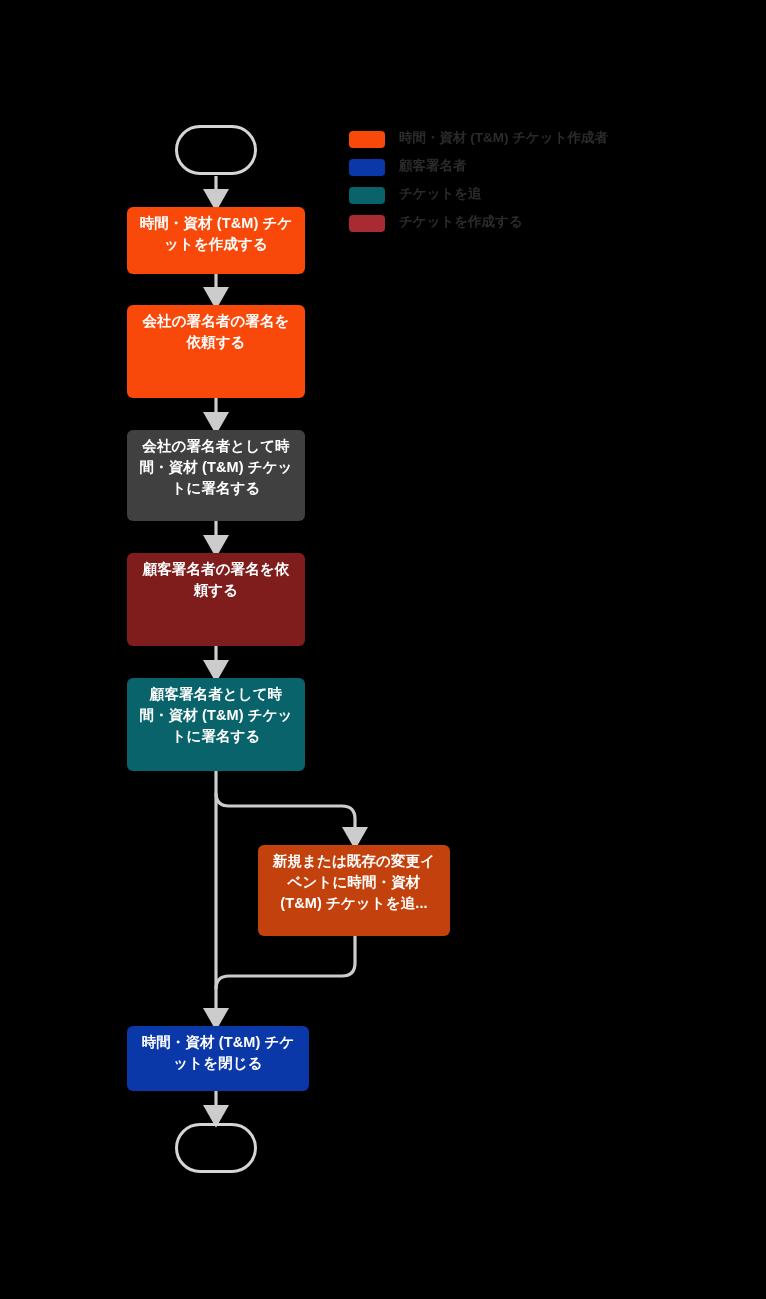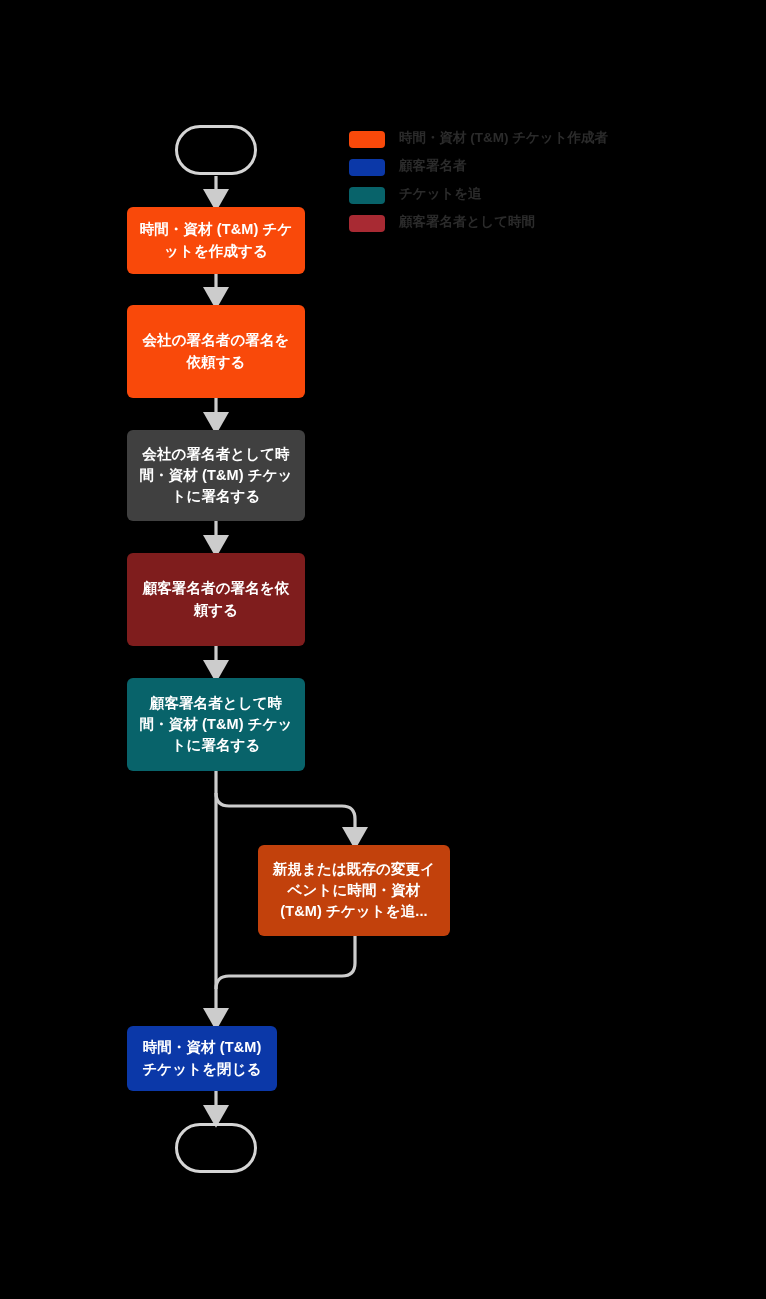--- a/index.html
+++ b/index.html
@@ -31,21 +31,21 @@
     height: 1299px;
     z-index: 1;
   }
 
   
   .node {
     position: absolute;
     z-index: 2;
     box-sizing: border-box;
     display: flex;
-    align-items: center;
+    align-items: flex-start;
     justify-content: center;
     text-align: center;
     border-radius: 6px;
     color: #ffffff;
     font-weight: bold;
     font-size: 14.5px;
     line-height: 1.45;
     padding: 6px 10px;
     letter-spacing: 0.1px;
   }
@@ -140,21 +140,21 @@
   </div>
 
   <div class="node" style="left:127px; top:678px; width:178px; height:93px; background:#08636a;">
     <span>顧客署名者として時間・資材 (T&amp;M) チケットに署名する</span>
   </div>
 
   <div class="node" style="left:258px; top:845px; width:192px; height:91px; background:#c2410c;">
     <span>新規または既存の変更イベントに時間・資材 (T&amp;M) チケットを追...</span>
   </div>
 
-  <div class="node" style="left:127px; top:1026px; width:150px; height:65px; background:#0b38a8;">
+  <div class="node" style="left:127px; top:1026px; width:182px; height:65px; background:#0b38a8;">
     <span>時間・資材 (T&amp;M) チケットを閉じる</span>
   </div>
 
   <div class="terminal" style="left:175px; top:1123px; width:82px; height:50px;"></div>
 
   <div id="legend">
 
     <div class="legend-row">
       <span class="legend-swatch" style="background:#f9490a;"></span>
       <span class="legend-label">時間・資材 (T&amp;M) チケット作成者</span>
@@ -165,18 +165,18 @@
       <span class="legend-label">顧客署名者</span>
     </div>
 
     <div class="legend-row">
       <span class="legend-swatch" style="background:#08636a;"></span>
       <span class="legend-label">チケットを追</span>
     </div>
 
     <div class="legend-row">
       <span class="legend-swatch" style="background:#a82a33;"></span>
-      <span class="legend-label">顧客署名者として時間</span>
+      <span class="legend-label">チケットを作成する</span>
     </div>
 
   </div>
 
 </div>
 
 </body></html>

